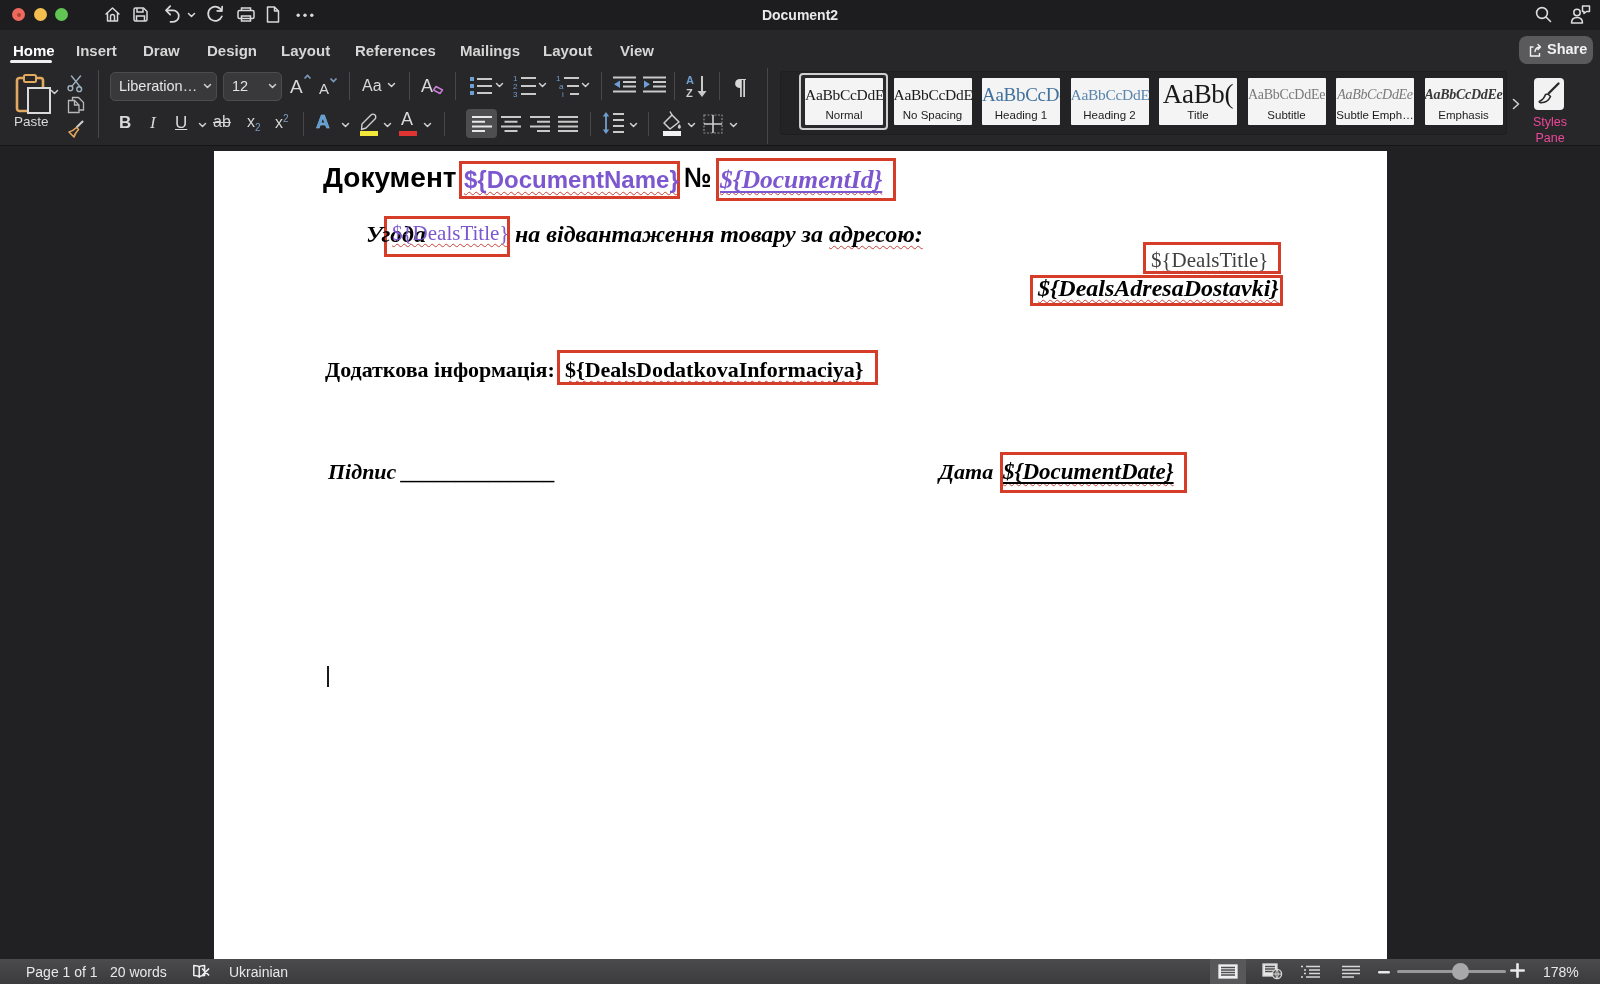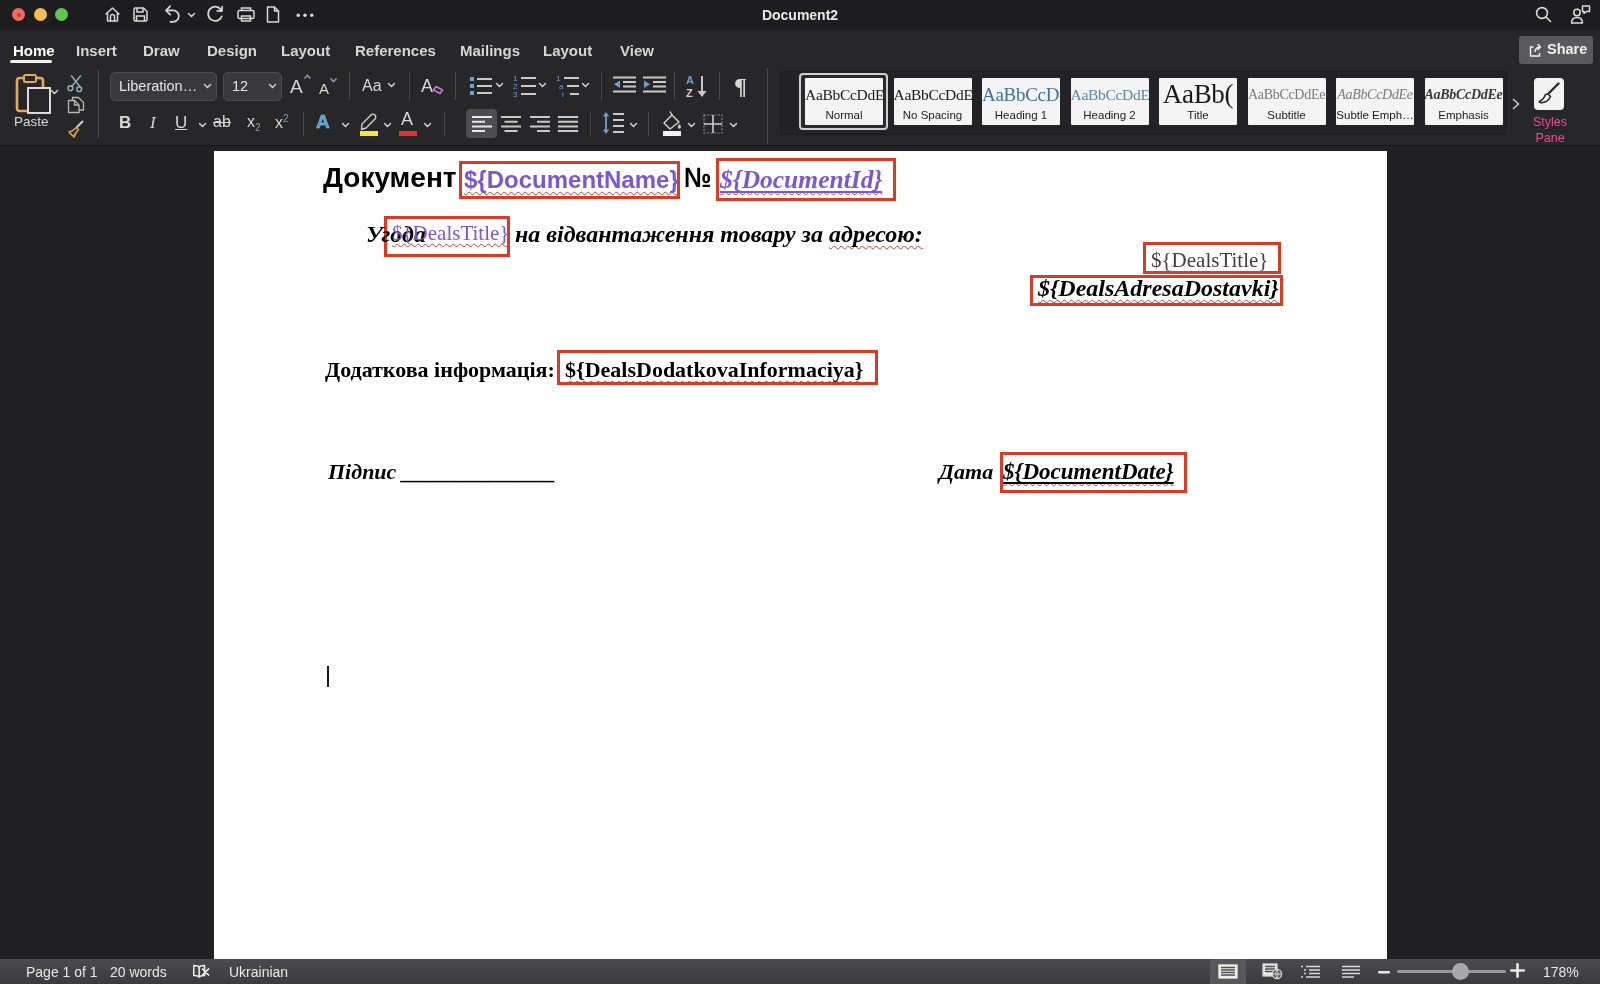--- a/index.html
+++ b/index.html
@@ -8,21 +8,21 @@
 svg { position:absolute; overflow:visible; }
 
 #titlebar { position:absolute; left:0; top:0; width:1600px; height:30px; background:#1d1d1f; }
 .tl { position:absolute; top:8px; width:13px; height:13px; border-radius:50%; }
 #doctitle { position:absolute; top:7px; left:0; width:1600px; text-align:center; color:#e9e9e9; font-size:14px; font-weight:bold; }
 
 #band { position:absolute; left:0; top:30px; width:1600px; height:116px; background:#272729; border-bottom:1px solid #151517; }
 .tab { position:absolute; top:12px; font-size:15px; color:#d6d6d6; font-weight:bold; }
 .tab.active { color:#fff; }
 #homeline { position:absolute; left:10px; top:30px; width:42px; height:3px; background:#f0f0f0; border-radius:2px; }
-#sharebtn { position:absolute; left:1519px; top:6px; width:74px; height:28px; background:#5a5a5c; border-radius:3px; }
+#sharebtn { position:absolute; left:1519px; top:6px; width:74px; height:28px; background:#5a5a5c; border-radius:8px; }
 #sharebtn span { position:absolute; left:28px; top:5px; color:#f2f2f2; font-size:14.5px; font-weight:bold; }
 
 #ribbon { position:absolute; left:0; top:35px; width:1600px; height:81px; }
 .sep { position:absolute; width:1px; background:#48484b; }
 .rlabel { position:absolute; color:#dadada; font-size:13.5px; }
 .combo { position:absolute; background:#39393c; border:1px solid #4c4c4f; border-radius:5px; color:#e5e5e5; font-size:14.5px; }
 .btxt { position:absolute; color:#d8d8d8; }
 
 #gallerybg { position:absolute; left:780px; top:6px; width:727px; height:64px; background:#232325; border:1px solid #1e1e20; border-radius:3px; }
 #normalring { position:absolute; left:799px; top:8px; width:89px; height:57px; border:2px solid #cfcfcf; border-radius:4px; background:#2a2a2c; }

